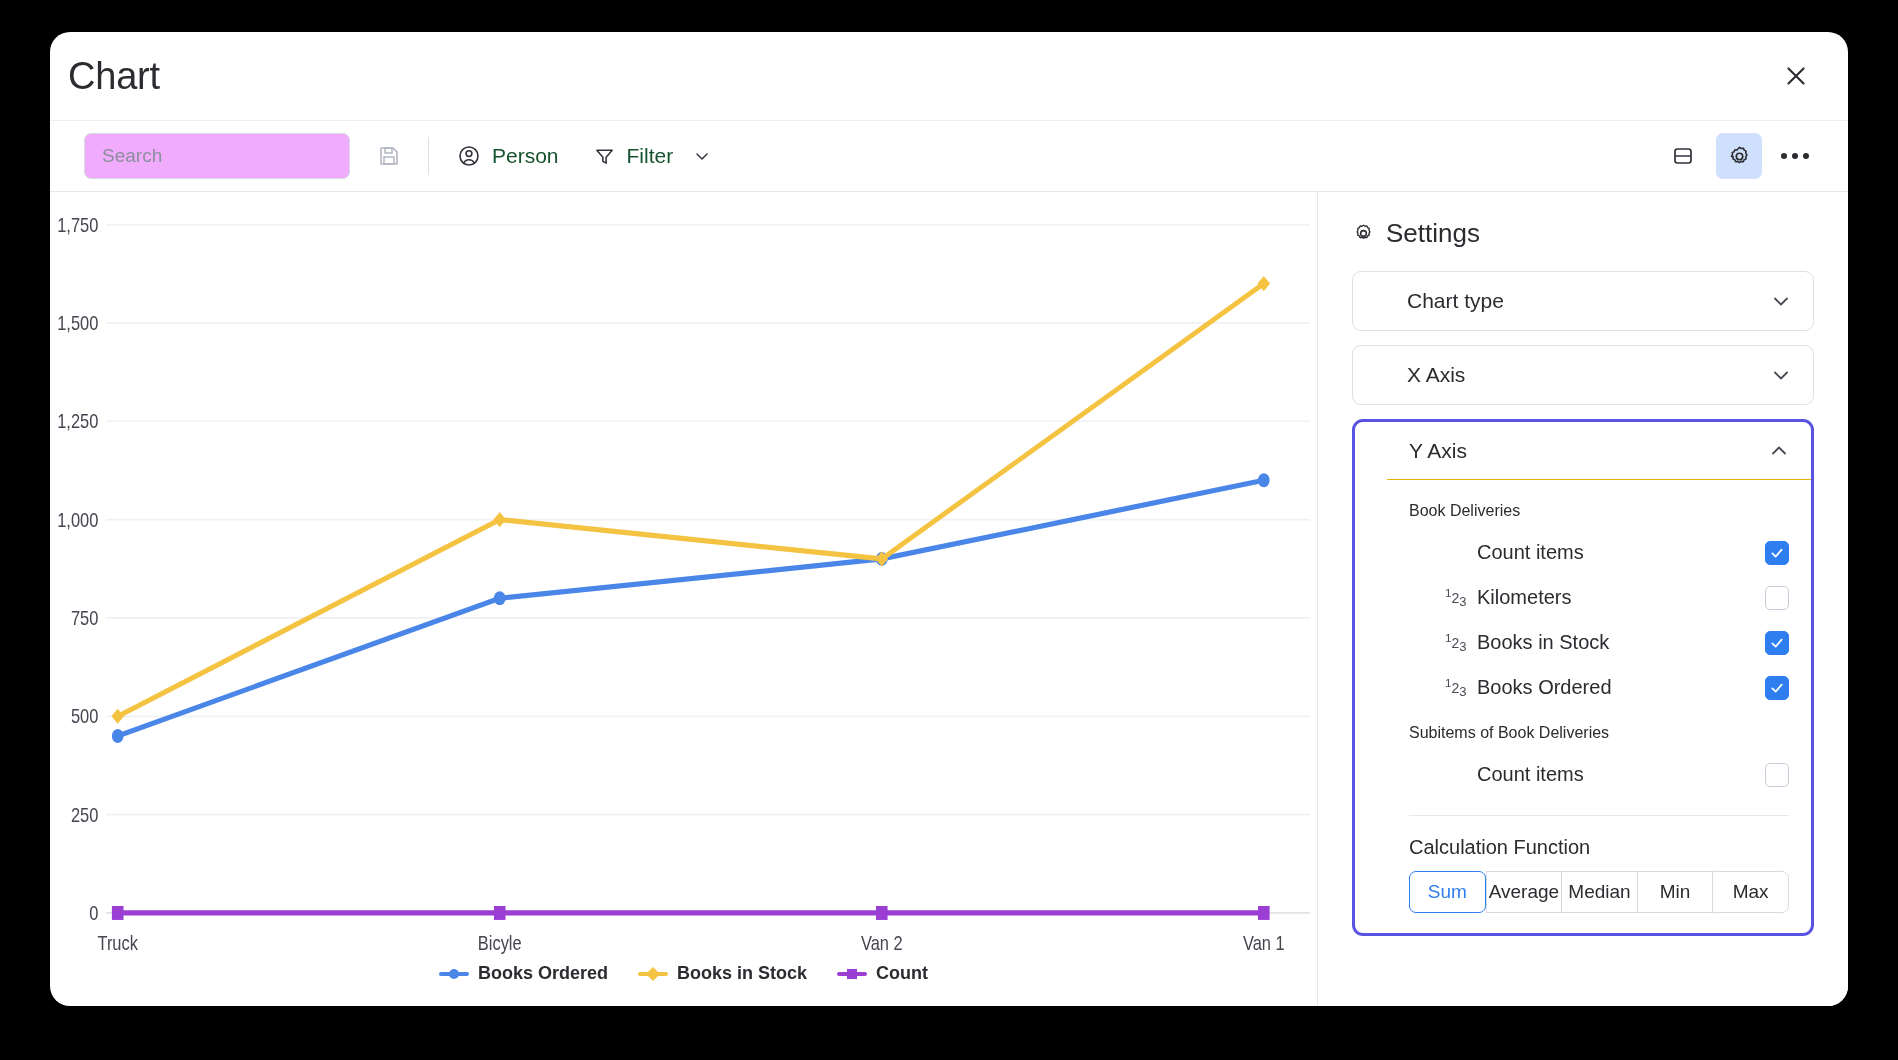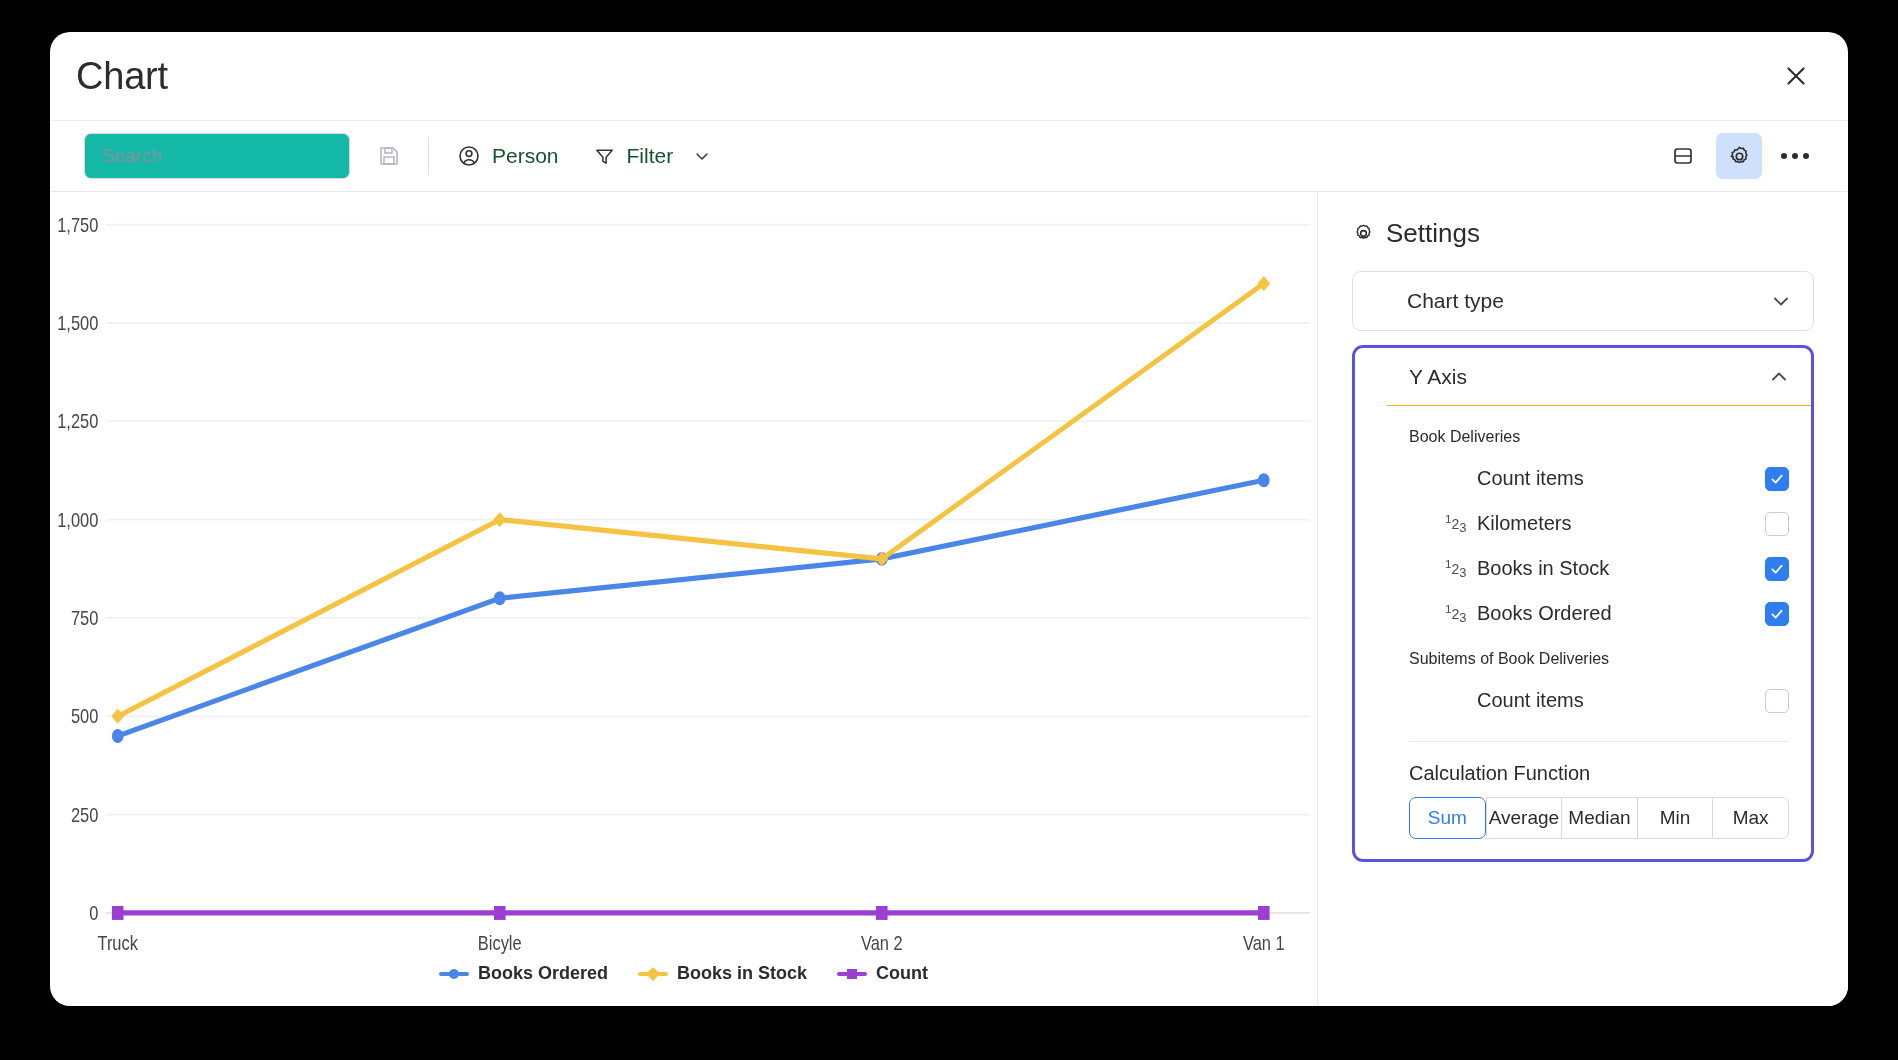--- a/index.html
+++ b/index.html
@@ -33,21 +33,21 @@
     flex-direction: column;
   }
 
   
   .titlebar {
     position: relative;
     height: 88px;
     flex: 0 0 88px;
     display: flex;
     align-items: center;
-    padding: 0 36px 0 26px;
+    padding: 0 36px 0 18px;
     text-align: center;
   }
   .window-title {
     font-size: 38px;
     font-weight: 500;
     color: #2b2b30;
     letter-spacing: -0.2px;
   }
   .close-btn {
     position: absolute;
@@ -75,21 +75,21 @@
     border-bottom: 1px solid #e7e8ee;
   }
   .search-box {
     width: 266px;
     height: 46px;
     border: 1px solid #d8dae3;
     border-radius: 7px;
     display: flex;
     align-items: center;
     padding: 0 13px 0 17px;
-    background: #14b8a6;
+    background: #f0abfc;
     cursor: text;
   }
   .search-input {
     flex: 1;
     border: none;
     outline: none;
     font-size: 19px;
     color: #3a3a44;
     font-family: "Liberation Sans", sans-serif;
     background: transparent;
@@ -474,20 +474,28 @@
 
         <div class="acc">
           <div class="acc-head">
             <span class="acc-label">Chart type</span>
             <svg width="24" height="24" viewBox="0 0 24 24" fill="none">
               <path d="M6 9.5 L12 15.5 L18 9.5" stroke="#4a4a55" stroke-width="1.8" stroke-linecap="round" stroke-linejoin="round"></path>
             </svg>
           </div>
         </div>
 
+        <div class="acc">
+          <div class="acc-head">
+            <span class="acc-label">X Axis</span>
+            <svg width="24" height="24" viewBox="0 0 24 24" fill="none">
+              <path d="M6 9.5 L12 15.5 L18 9.5" stroke="#4a4a55" stroke-width="1.8" stroke-linecap="round" stroke-linejoin="round"></path>
+            </svg>
+          </div>
+        </div>
 
         <div class="acc selected">
           <div class="acc-head">
             <span class="acc-label">Y Axis</span>
             <svg width="24" height="24" viewBox="0 0 24 24" fill="none">
               <path d="M6 14.5 L12 8.5 L18 14.5" stroke="#4a4a55" stroke-width="1.8" stroke-linecap="round" stroke-linejoin="round"></path>
             </svg>
           </div>
           <div class="acc-body">
             <div id="y-axis-groups">

